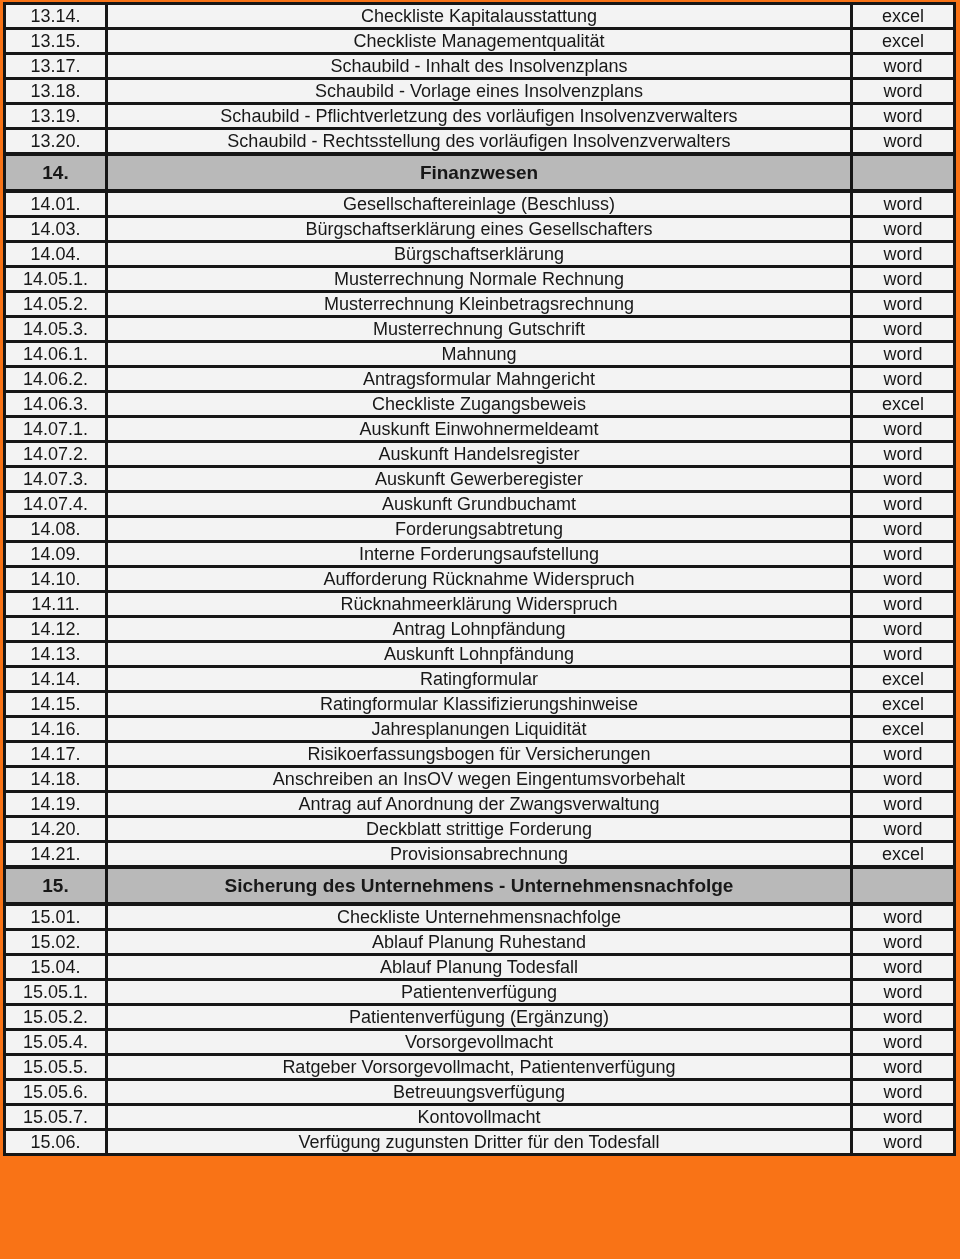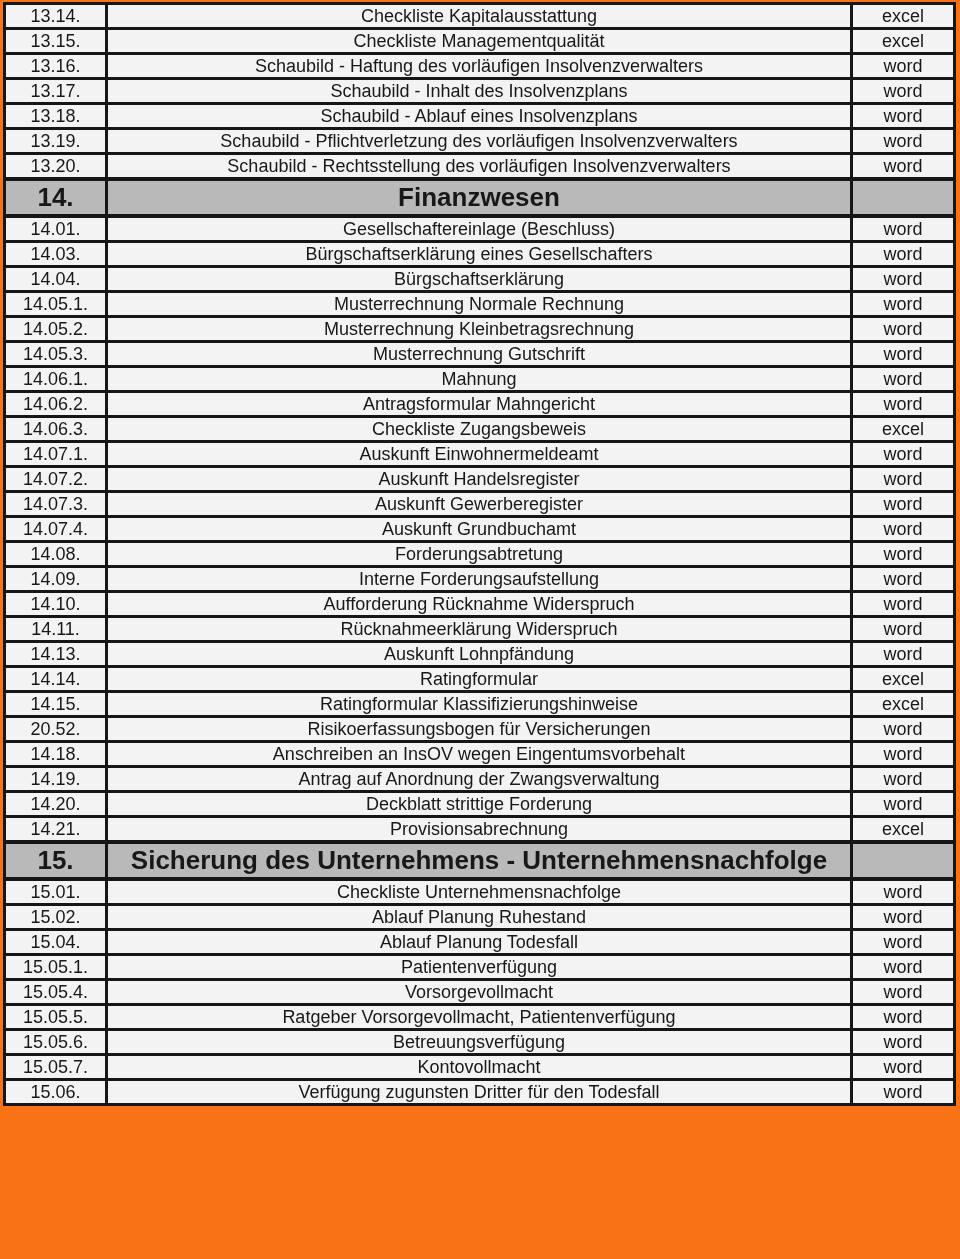--- a/index.html
+++ b/index.html
@@ -35,21 +35,21 @@
     vertical-align: middle;
     padding: 0 4px;
     white-space: nowrap;
     overflow: hidden;
   }
   tr.item-row td { height: 22px; }
   tr.section-header-row td {
     height: 33px;
     background: #b9b9b9;
     font-weight: bold;
-    font-size: 26px;
+    font-size: 19px;
     border-top-width: 4px;
     border-bottom-width: 4px;
     box-shadow: 0 0 4px 1px rgba(70,70,70,0.45);
   }
   col.col-number { width: 102px; }
   col.col-title  { width: 745px; }
   col.col-format { width: 103px; }
 </style>
 </head>
 <body>
@@ -66,32 +66,27 @@
           <td>13.14.</td>
           <td>Checkliste Kapitalausstattung</td>
           <td>excel</td>
         </tr>
         <tr class="item-row">
           <td>13.15.</td>
           <td>Checkliste Managementqualität</td>
           <td>excel</td>
         </tr>
         <tr class="item-row">
-          <td>13.16.</td>
-          <td>Schaubild - Haftung des vorläufigen Insolvenzverwalters</td>
-          <td>word</td>
-        </tr>
-        <tr class="item-row">
           <td>13.17.</td>
           <td>Schaubild - Inhalt des Insolvenzplans</td>
           <td>word</td>
         </tr>
         <tr class="item-row">
           <td>13.18.</td>
-          <td>Schaubild - Ablauf eines Insolvenzplans</td>
+          <td>Schaubild - Vorlage eines Insolvenzplans</td>
           <td>word</td>
         </tr>
         <tr class="item-row">
           <td>13.19.</td>
           <td>Schaubild - Pflichtverletzung des vorläufigen Insolvenzverwalters</td>
           <td>word</td>
         </tr>
         <tr class="item-row">
           <td>13.20.</td>
           <td>Schaubild - Rechtsstellung des vorläufigen Insolvenzverwalters</td>
@@ -181,36 +176,46 @@
           <td>14.10.</td>
           <td>Aufforderung Rücknahme Widerspruch</td>
           <td>word</td>
         </tr>
         <tr class="item-row">
           <td>14.11.</td>
           <td>Rücknahmeerklärung Widerspruch</td>
           <td>word</td>
         </tr>
         <tr class="item-row">
+          <td>14.12.</td>
+          <td>Antrag Lohnpfändung</td>
+          <td>word</td>
+        </tr>
+        <tr class="item-row">
           <td>14.13.</td>
           <td>Auskunft Lohnpfändung</td>
           <td>word</td>
         </tr>
         <tr class="item-row">
           <td>14.14.</td>
           <td>Ratingformular</td>
           <td>excel</td>
         </tr>
         <tr class="item-row">
           <td>14.15.</td>
           <td>Ratingformular Klassifizierungshinweise</td>
           <td>excel</td>
         </tr>
         <tr class="item-row">
-          <td>20.52.</td>
+          <td>14.16.</td>
+          <td>Jahresplanungen Liquidität</td>
+          <td>excel</td>
+        </tr>
+        <tr class="item-row">
+          <td>14.17.</td>
           <td>Risikoerfassungsbogen für Versicherungen</td>
           <td>word</td>
         </tr>
         <tr class="item-row">
           <td>14.18.</td>
           <td>Anschreiben an InsOV wegen Eingentumsvorbehalt</td>
           <td>word</td>
         </tr>
         <tr class="item-row">
           <td>14.19.</td>
@@ -243,20 +248,25 @@
           <td>word</td>
         </tr>
         <tr class="item-row">
           <td>15.04.</td>
           <td>Ablauf Planung Todesfall</td>
           <td>word</td>
         </tr>
         <tr class="item-row">
           <td>15.05.1.</td>
           <td>Patientenverfügung</td>
+          <td>word</td>
+        </tr>
+        <tr class="item-row">
+          <td>15.05.2.</td>
+          <td>Patientenverfügung (Ergänzung)</td>
           <td>word</td>
         </tr>
         <tr class="item-row">
           <td>15.05.4.</td>
           <td>Vorsorgevollmacht</td>
           <td>word</td>
         </tr>
         <tr class="item-row">
           <td>15.05.5.</td>
           <td>Ratgeber Vorsorgevollmacht, Patientenverfügung</td>

